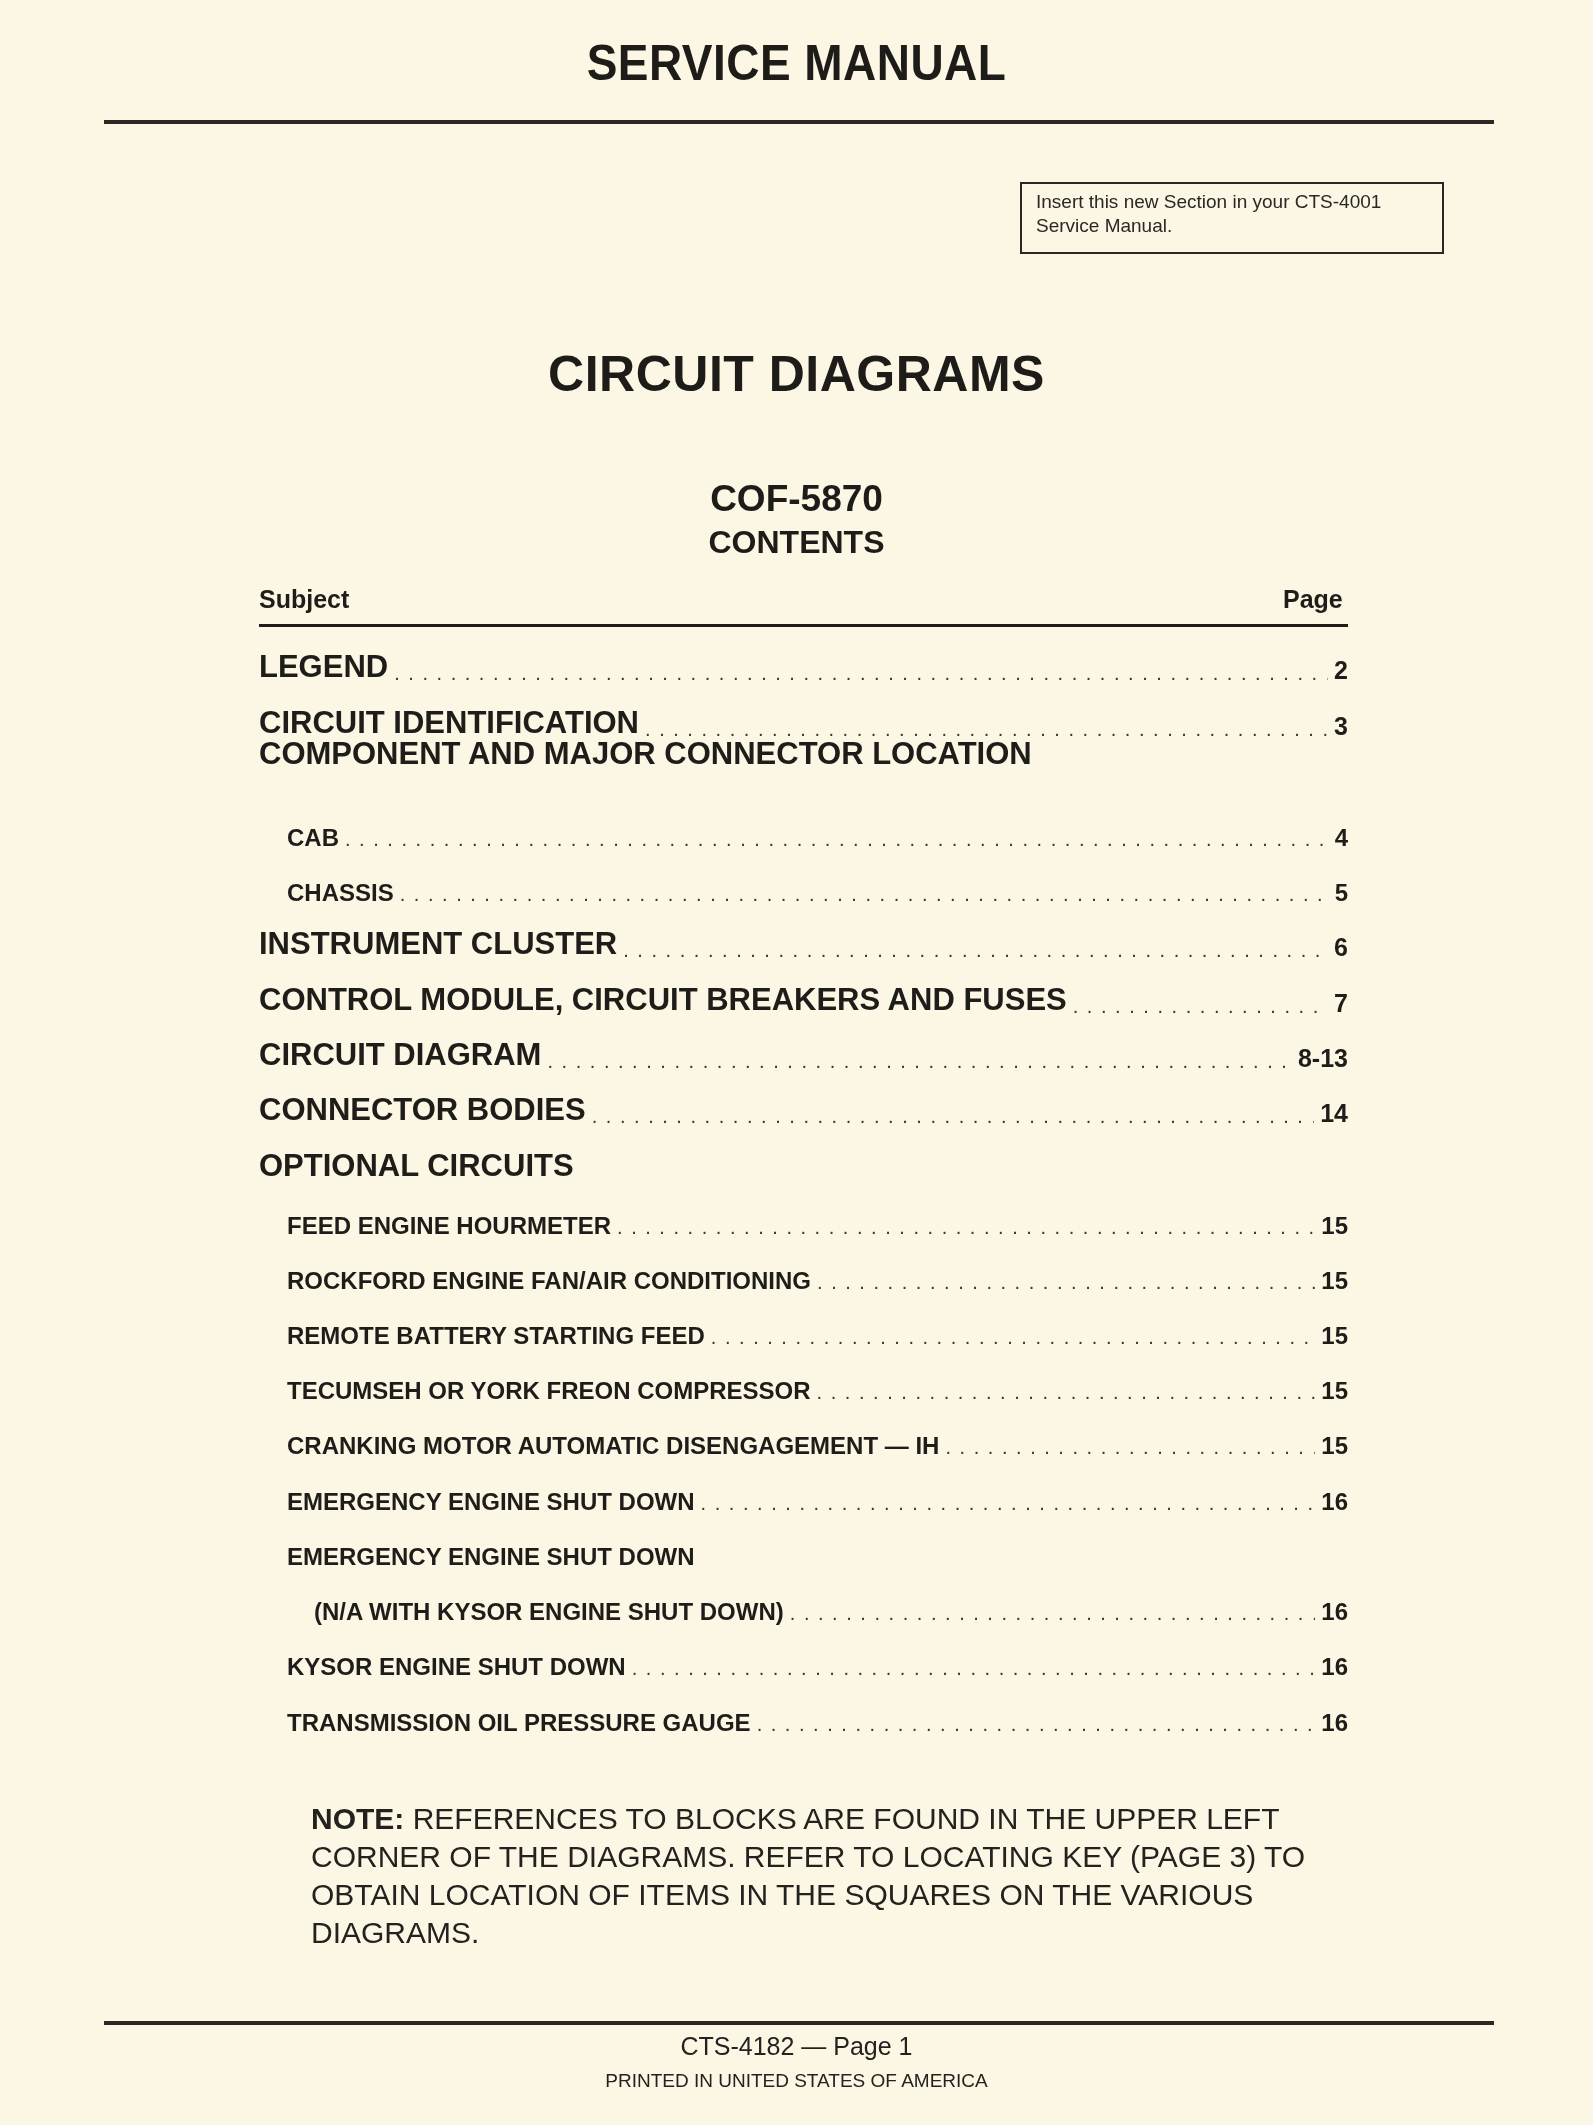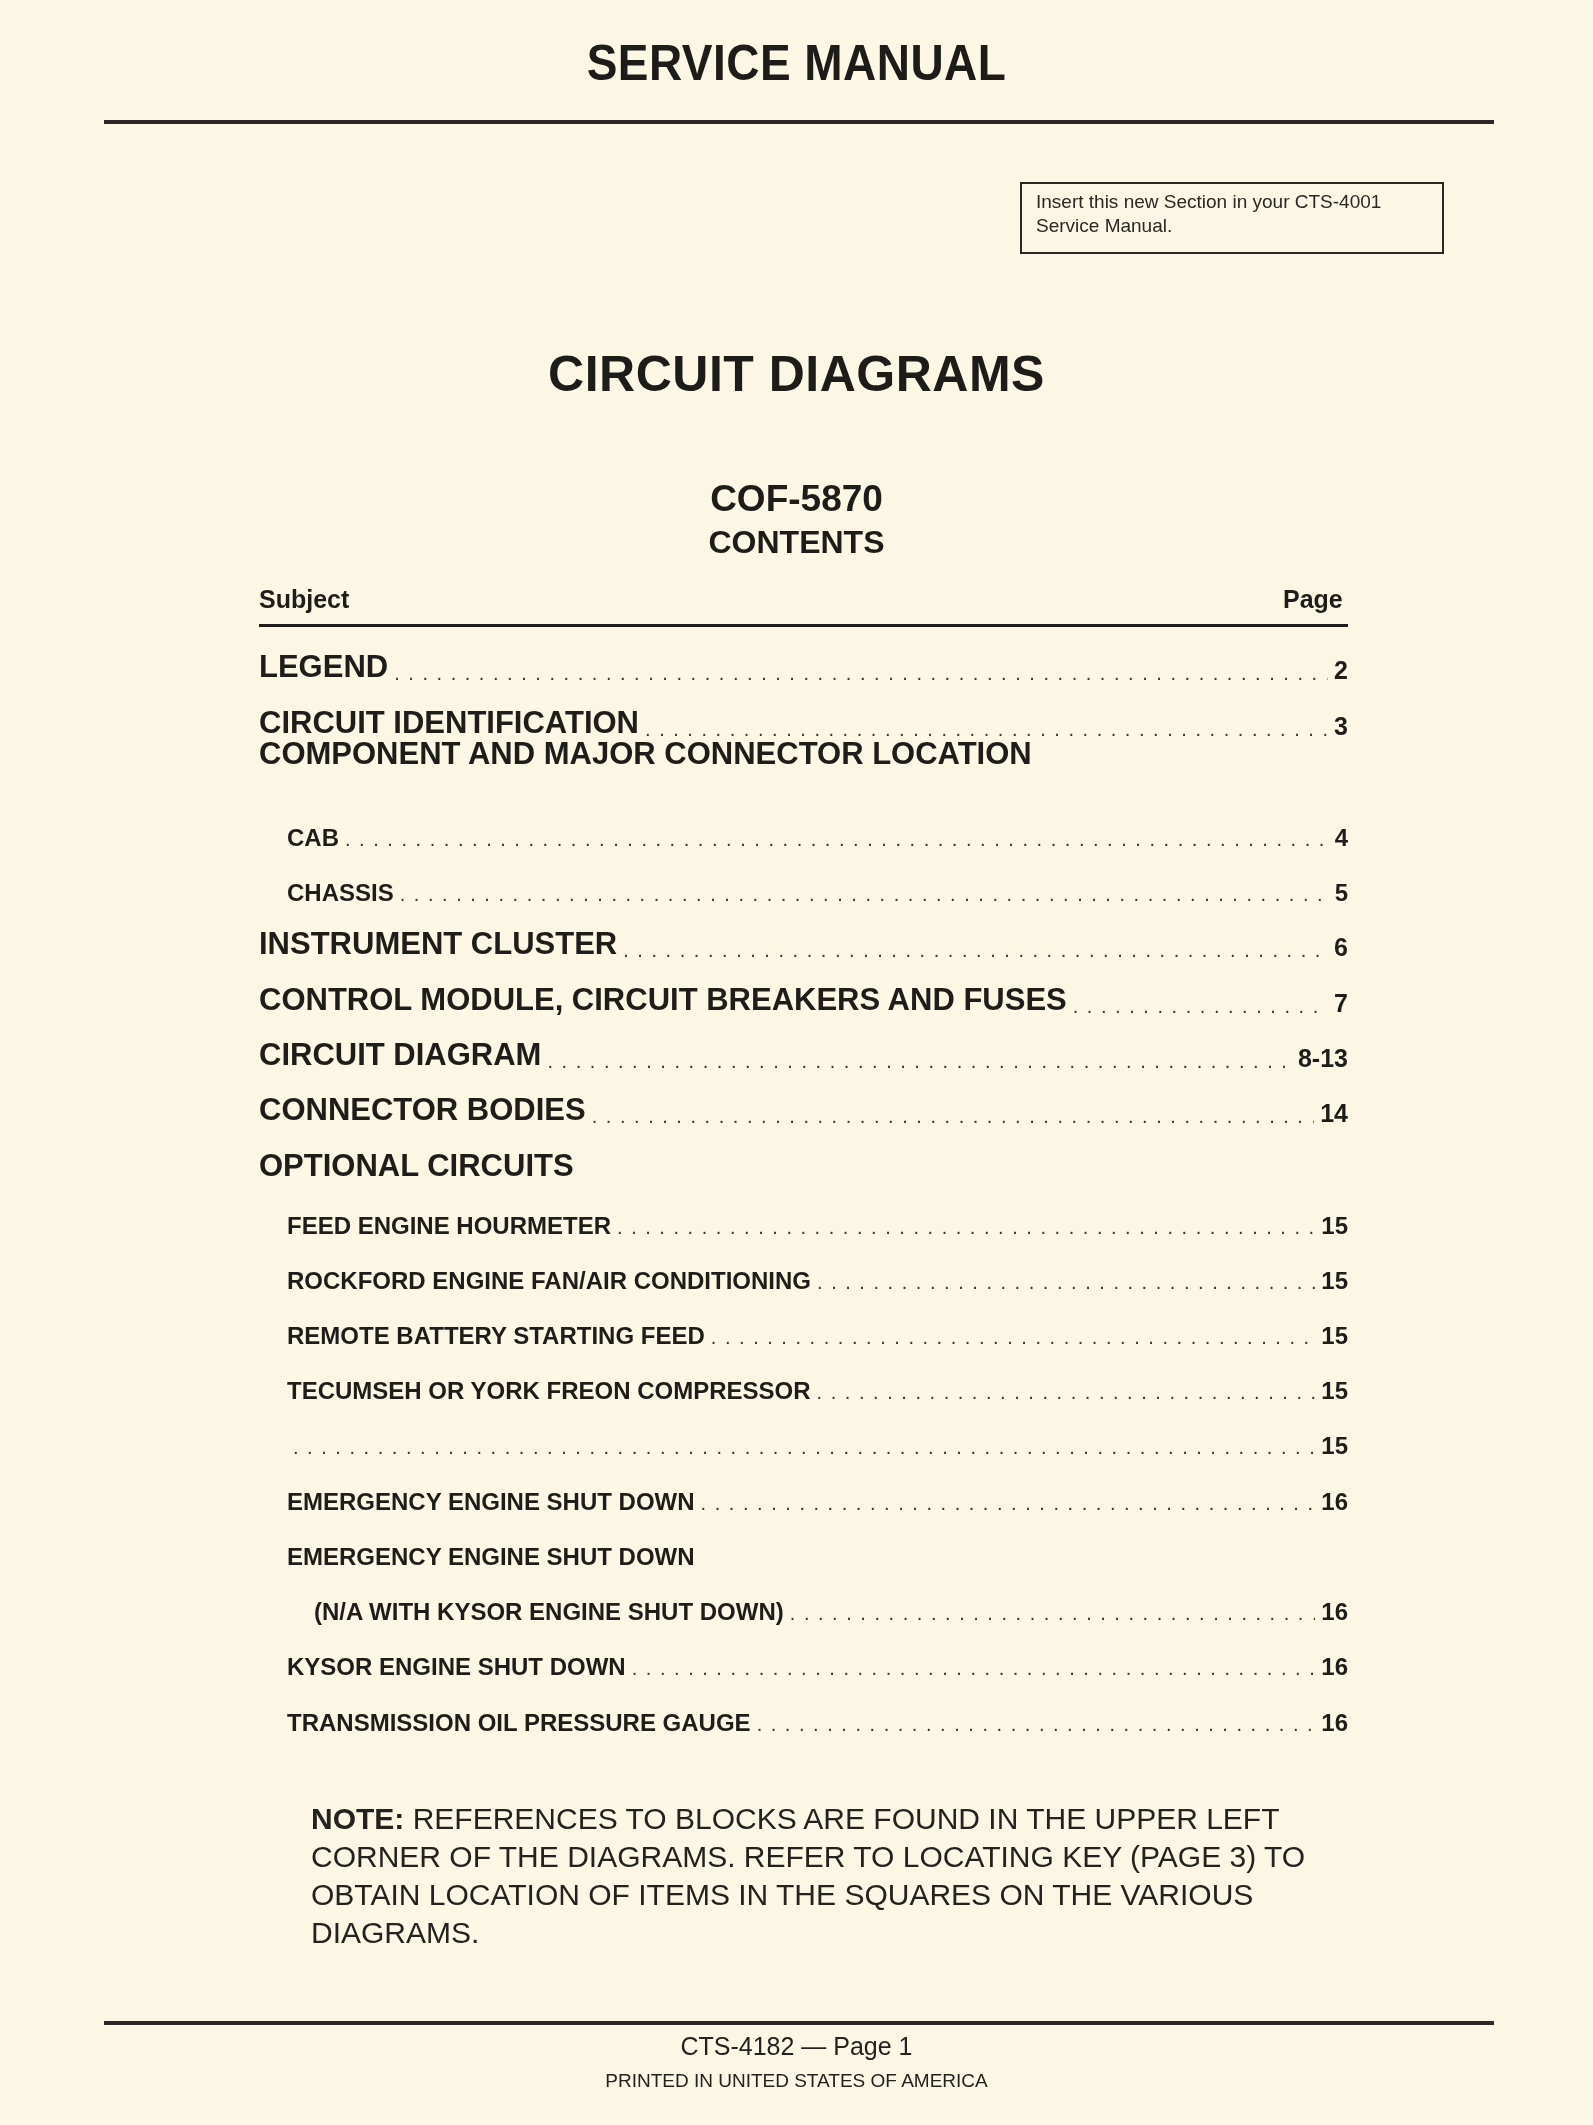--- a/index.html
+++ b/index.html
@@ -175,20 +175,21 @@
       <span class="label">REMOTE BATTERY STARTING FEED</span>
       <span class="dots"></span>
       <span class="pg">15</span>
     </div>
     <div class="entry lvl2" style="top:1377px">
       <span class="label">TECUMSEH OR YORK FREON COMPRESSOR</span>
       <span class="dots"></span>
       <span class="pg">15</span>
     </div>
     <div class="entry lvl2" style="top:1432px">
+      <span class="label">CRANKING MOTOR AUTOMATIC DISENGAGEMENT — IH</span>
       <span class="dots"></span>
       <span class="pg">15</span>
     </div>
     <div class="entry lvl2" style="top:1488px">
       <span class="label">EMERGENCY ENGINE SHUT DOWN</span>
       <span class="dots"></span>
       <span class="pg">16</span>
     </div>
     <div class="entry lvl2 nodots" style="top:1543px">
       <span class="label">EMERGENCY ENGINE SHUT DOWN</span>

